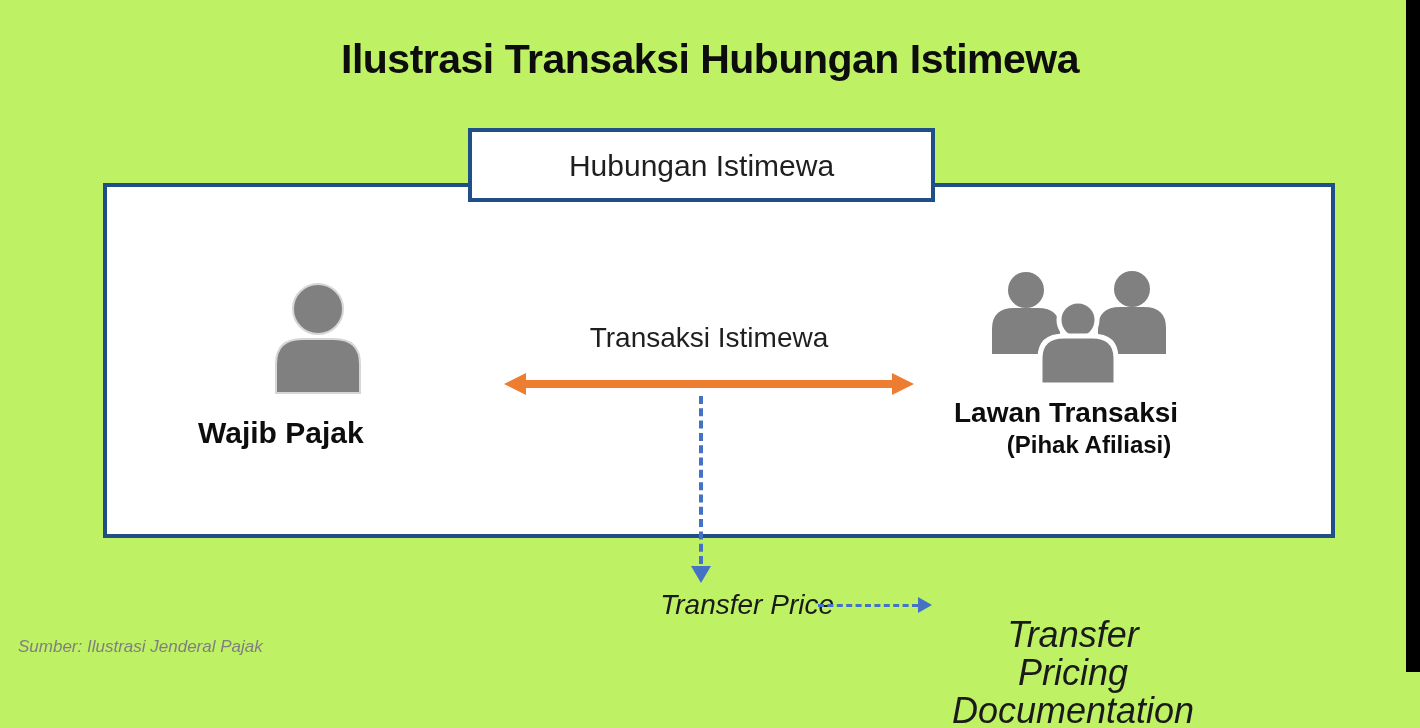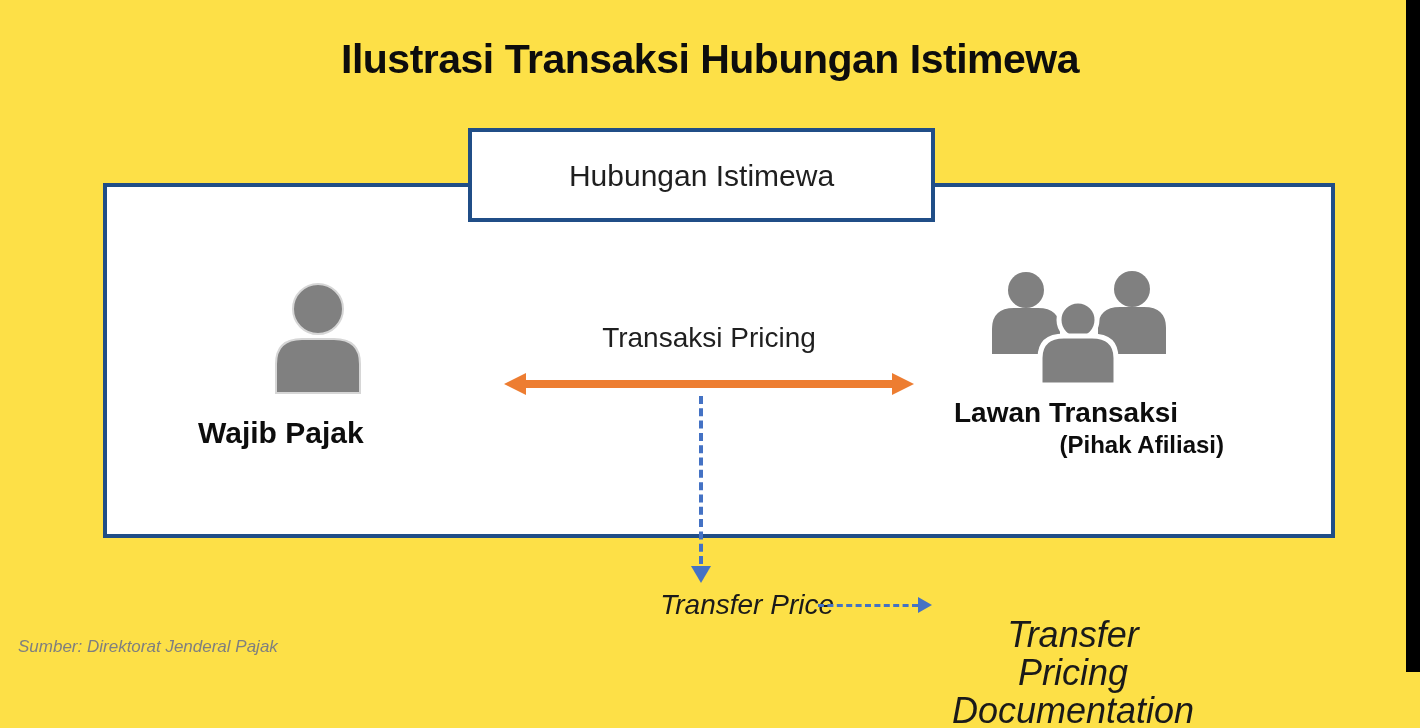--- a/index.html
+++ b/index.html
@@ -1,30 +1,30 @@
 <!DOCTYPE html>
 <html><head>
 <meta charset="utf-8">
 <style>
   html,body{margin:0;padding:0;background:#fff;}
   #canvas{
-    position:relative;width:1420px;height:728px;overflow:hidden;background:#fde047;
+    position:relative;width:1420px;height:728px;overflow:hidden;background:#bef264;
     font-family:"Liberation Sans","DejaVu Sans",sans-serif;
   }
   .abs{position:absolute;}
 
   
   .title{
     left:0;top:36px;width:1420px;text-align:center;
     font-size:41px;font-weight:700;color:#0d0d0d;letter-spacing:-0.5px;
   }
 
   
   .rel-box{
-    left:468px;top:128px;width:467px;height:94px;box-sizing:border-box;
+    left:468px;top:128px;width:467px;height:74px;box-sizing:border-box;
     border:4px solid #204e87;background:#ffffff;z-index:3;
     display:flex;flex-direction:column;justify-content:center;align-items:center;
   }
   .rel-line1{font-size:30px;color:#1f1f1f;line-height:35px;}
   .rel-line2{font-size:28px;color:#1f1f1f;line-height:34px;}
 
   
   .main-rect{
     left:103px;top:183px;width:1232px;height:355px;box-sizing:border-box;
     border:4px solid #204e87;background:#ffffff;z-index:1;
@@ -33,21 +33,21 @@
   
   .wajib-label{
     left:198px;top:416px;width:240px;text-align:left;
     font-size:30px;font-weight:700;color:#0d0d0d;z-index:4;
   }
   .lawan-label{
     left:954px;top:396px;width:270px;text-align:left;
     font-size:28px;font-weight:700;color:#0d0d0d;z-index:4;line-height:33px;
   }
   .lawan-sub{
-    left:954px;top:431px;width:270px;text-align:right;
+    left:954px;top:431px;width:270px;text-align:center;
     font-size:24px;font-weight:700;color:#0d0d0d;z-index:4;
   }
 
   
   .trans-label{
     left:559px;top:322px;width:300px;text-align:center;
     font-size:28px;color:#1f1f1f;z-index:4;
   }
 
   
@@ -114,21 +114,21 @@
   <div class="abs rel-box">
     <div class="rel-line1">Hubungan Istimewa</div>
   </div>
 
   <svg class="abs icon-svg" style="left:264px;top:280px;" width="110" height="114" viewBox="0 0 110 114">
     <circle cx="54" cy="29" r="25" fill="#808080" stroke="#d6d6d6" stroke-width="2"></circle>
     <path d="M12,113 L12,84 Q12,59 38,59 L70,59 Q96,59 96,84 L96,113 Z" fill="#808080" stroke="#d6d6d6" stroke-width="2"></path>
   </svg>
   <div class="abs wajib-label">Wajib Pajak</div>
 
-  <div class="abs trans-label">Transaksi Pricing</div>
+  <div class="abs trans-label">Transaksi Istimewa</div>
 
   <svg class="abs icon-svg" style="left:503px;top:369px;" width="412" height="30" viewBox="0 0 412 30">
     <line x1="19" y1="15" x2="393" y2="15" stroke="#ED7D31" stroke-width="8"></line>
     <polygon points="1,15 23,4 23,26" fill="#ED7D31"></polygon>
     <polygon points="411,15 389,4 389,26" fill="#ED7D31"></polygon>
   </svg>
 
   <svg class="abs icon-svg" style="left:986px;top:264px;" width="186" height="122" viewBox="0 0 186 122">
     <g fill="#808080">
       <circle cx="40" cy="26" r="18"></circle>
@@ -148,18 +148,18 @@
   <div class="abs tp-label">Transfer Price</div>
 
   <div class="abs h-dash"></div>
   <div class="abs h-arrowhead"></div>
 
   <div class="abs tpdoc-label">
     <span>Transfer Pricing</span><br>
     <span>Documentation</span>
   </div>
 
-  <div class="abs source-note">Sumber: Direktorat Jenderal Pajak</div>
+  <div class="abs source-note">Sumber: Ilustrasi Jenderal Pajak</div>
 
   <div class="abs edge-bar"></div>
 
 
 </div>
 
 </body></html>

